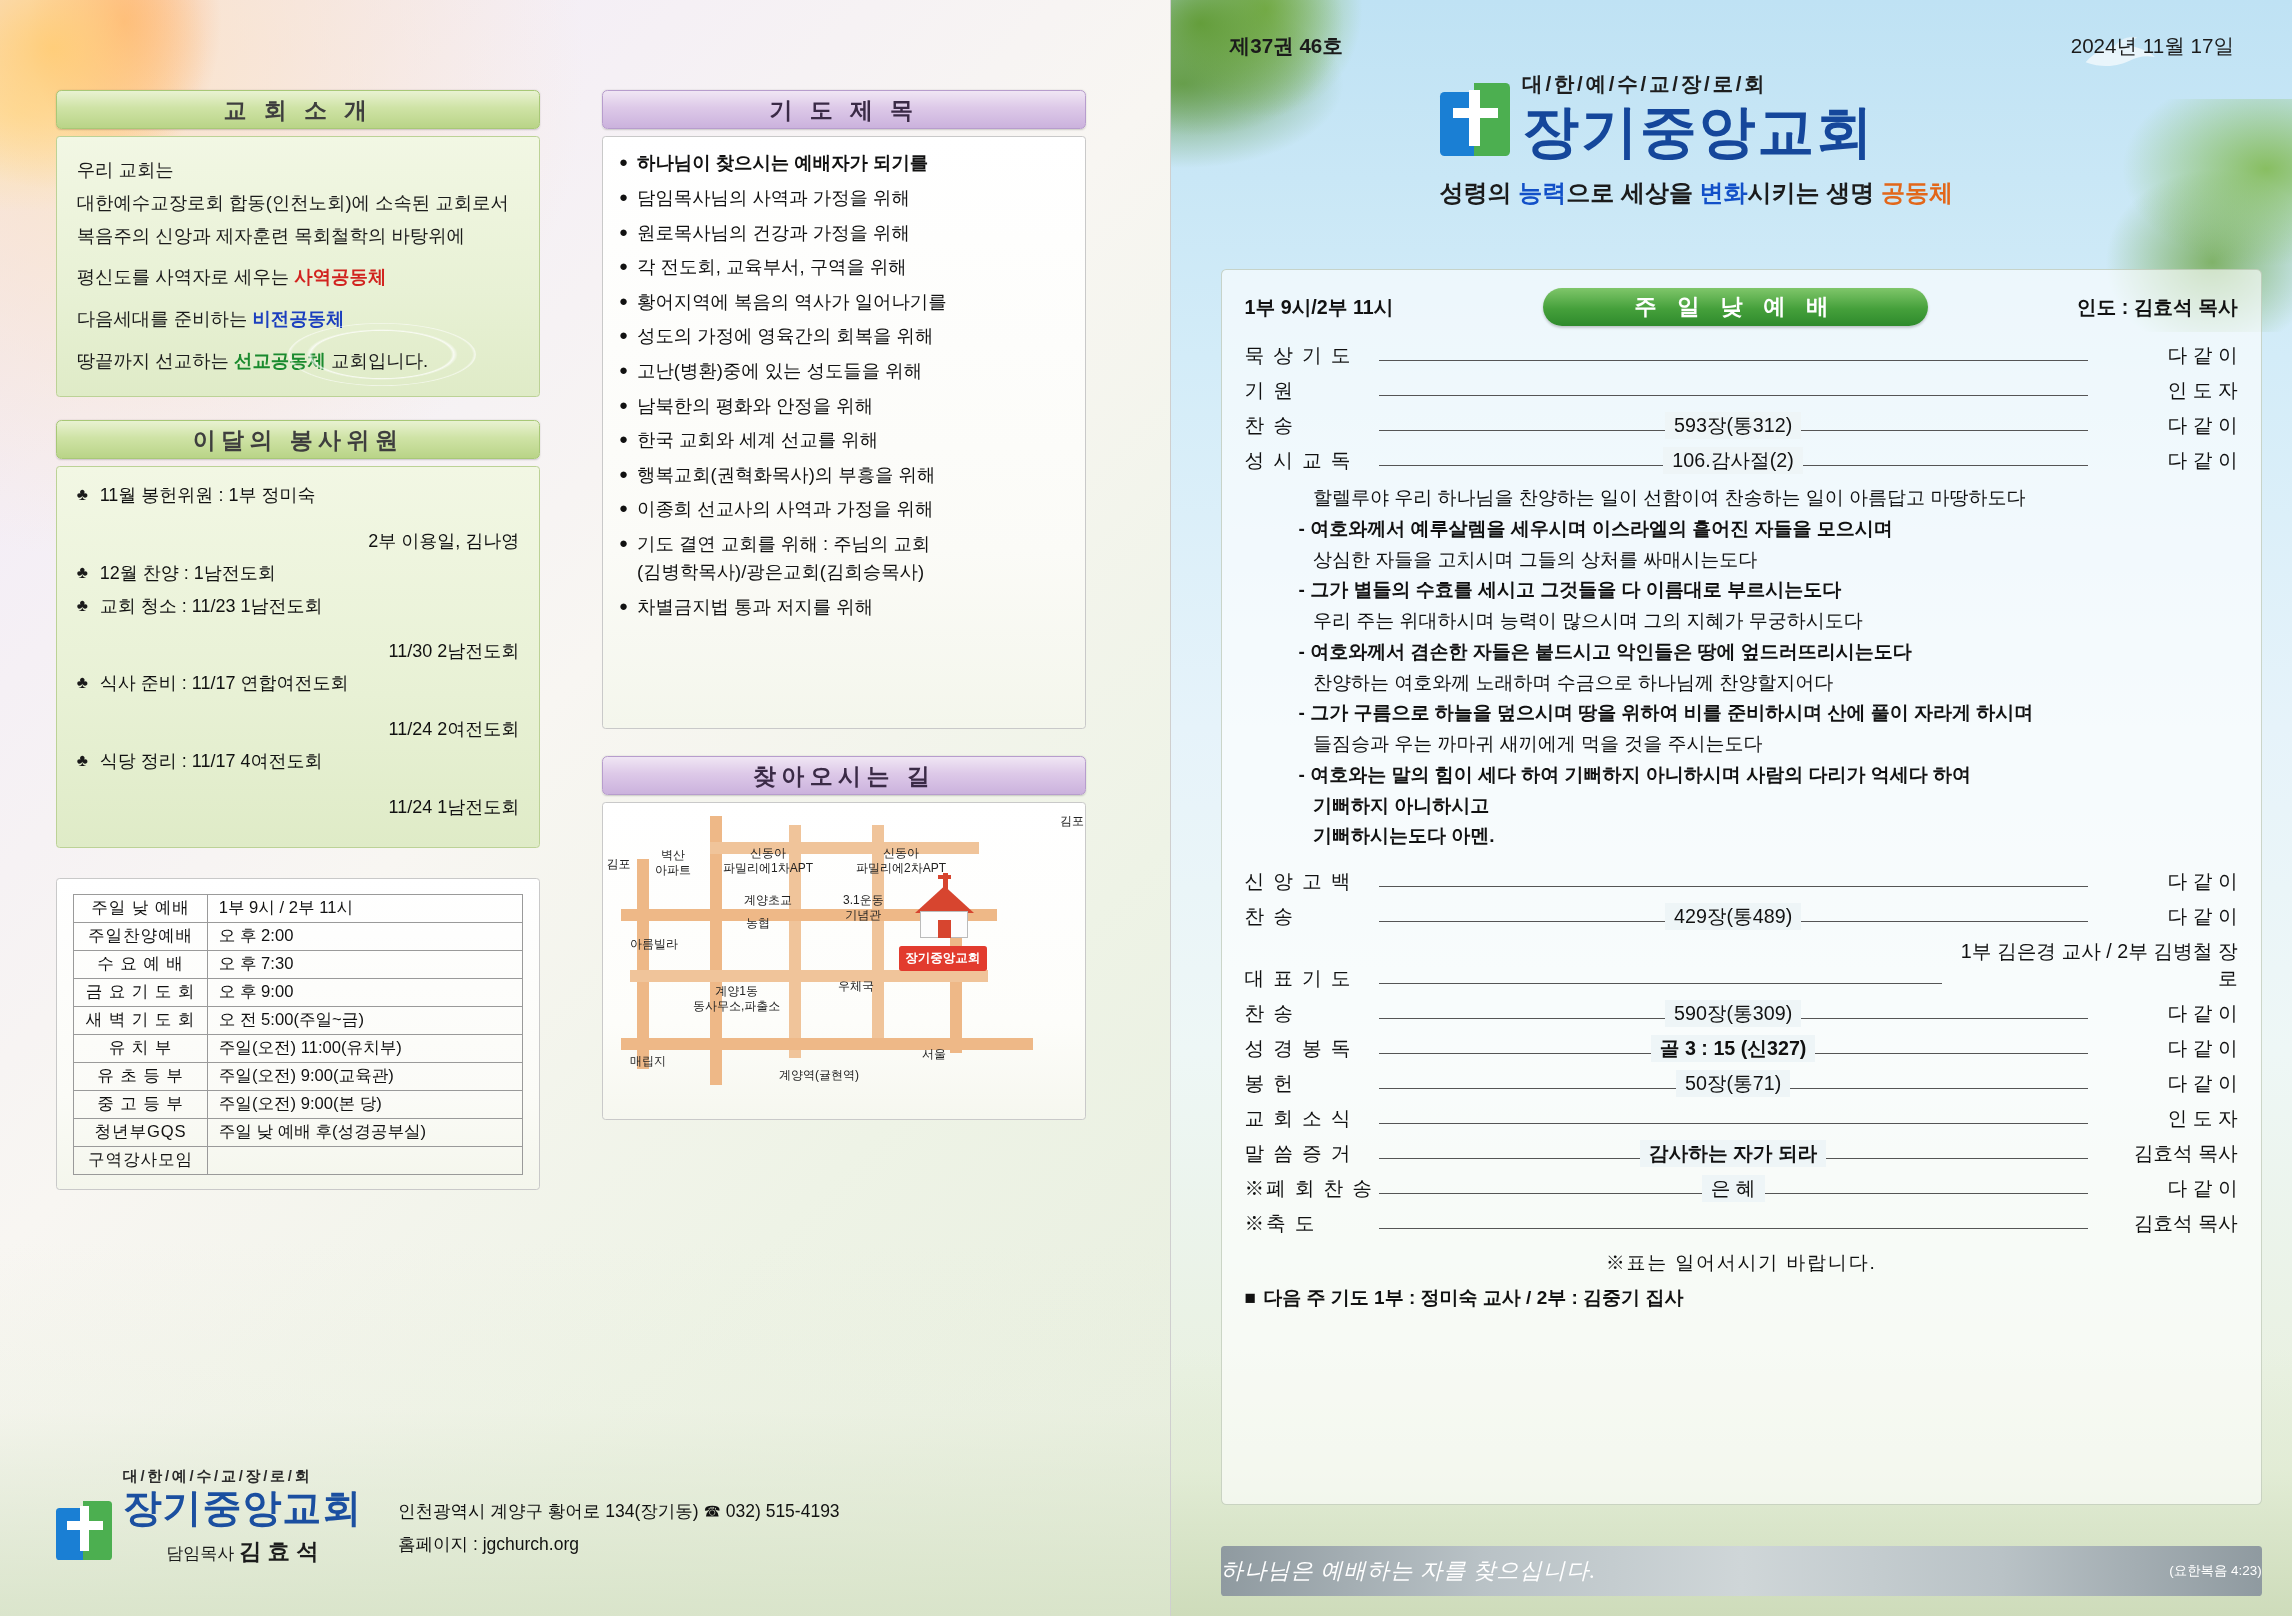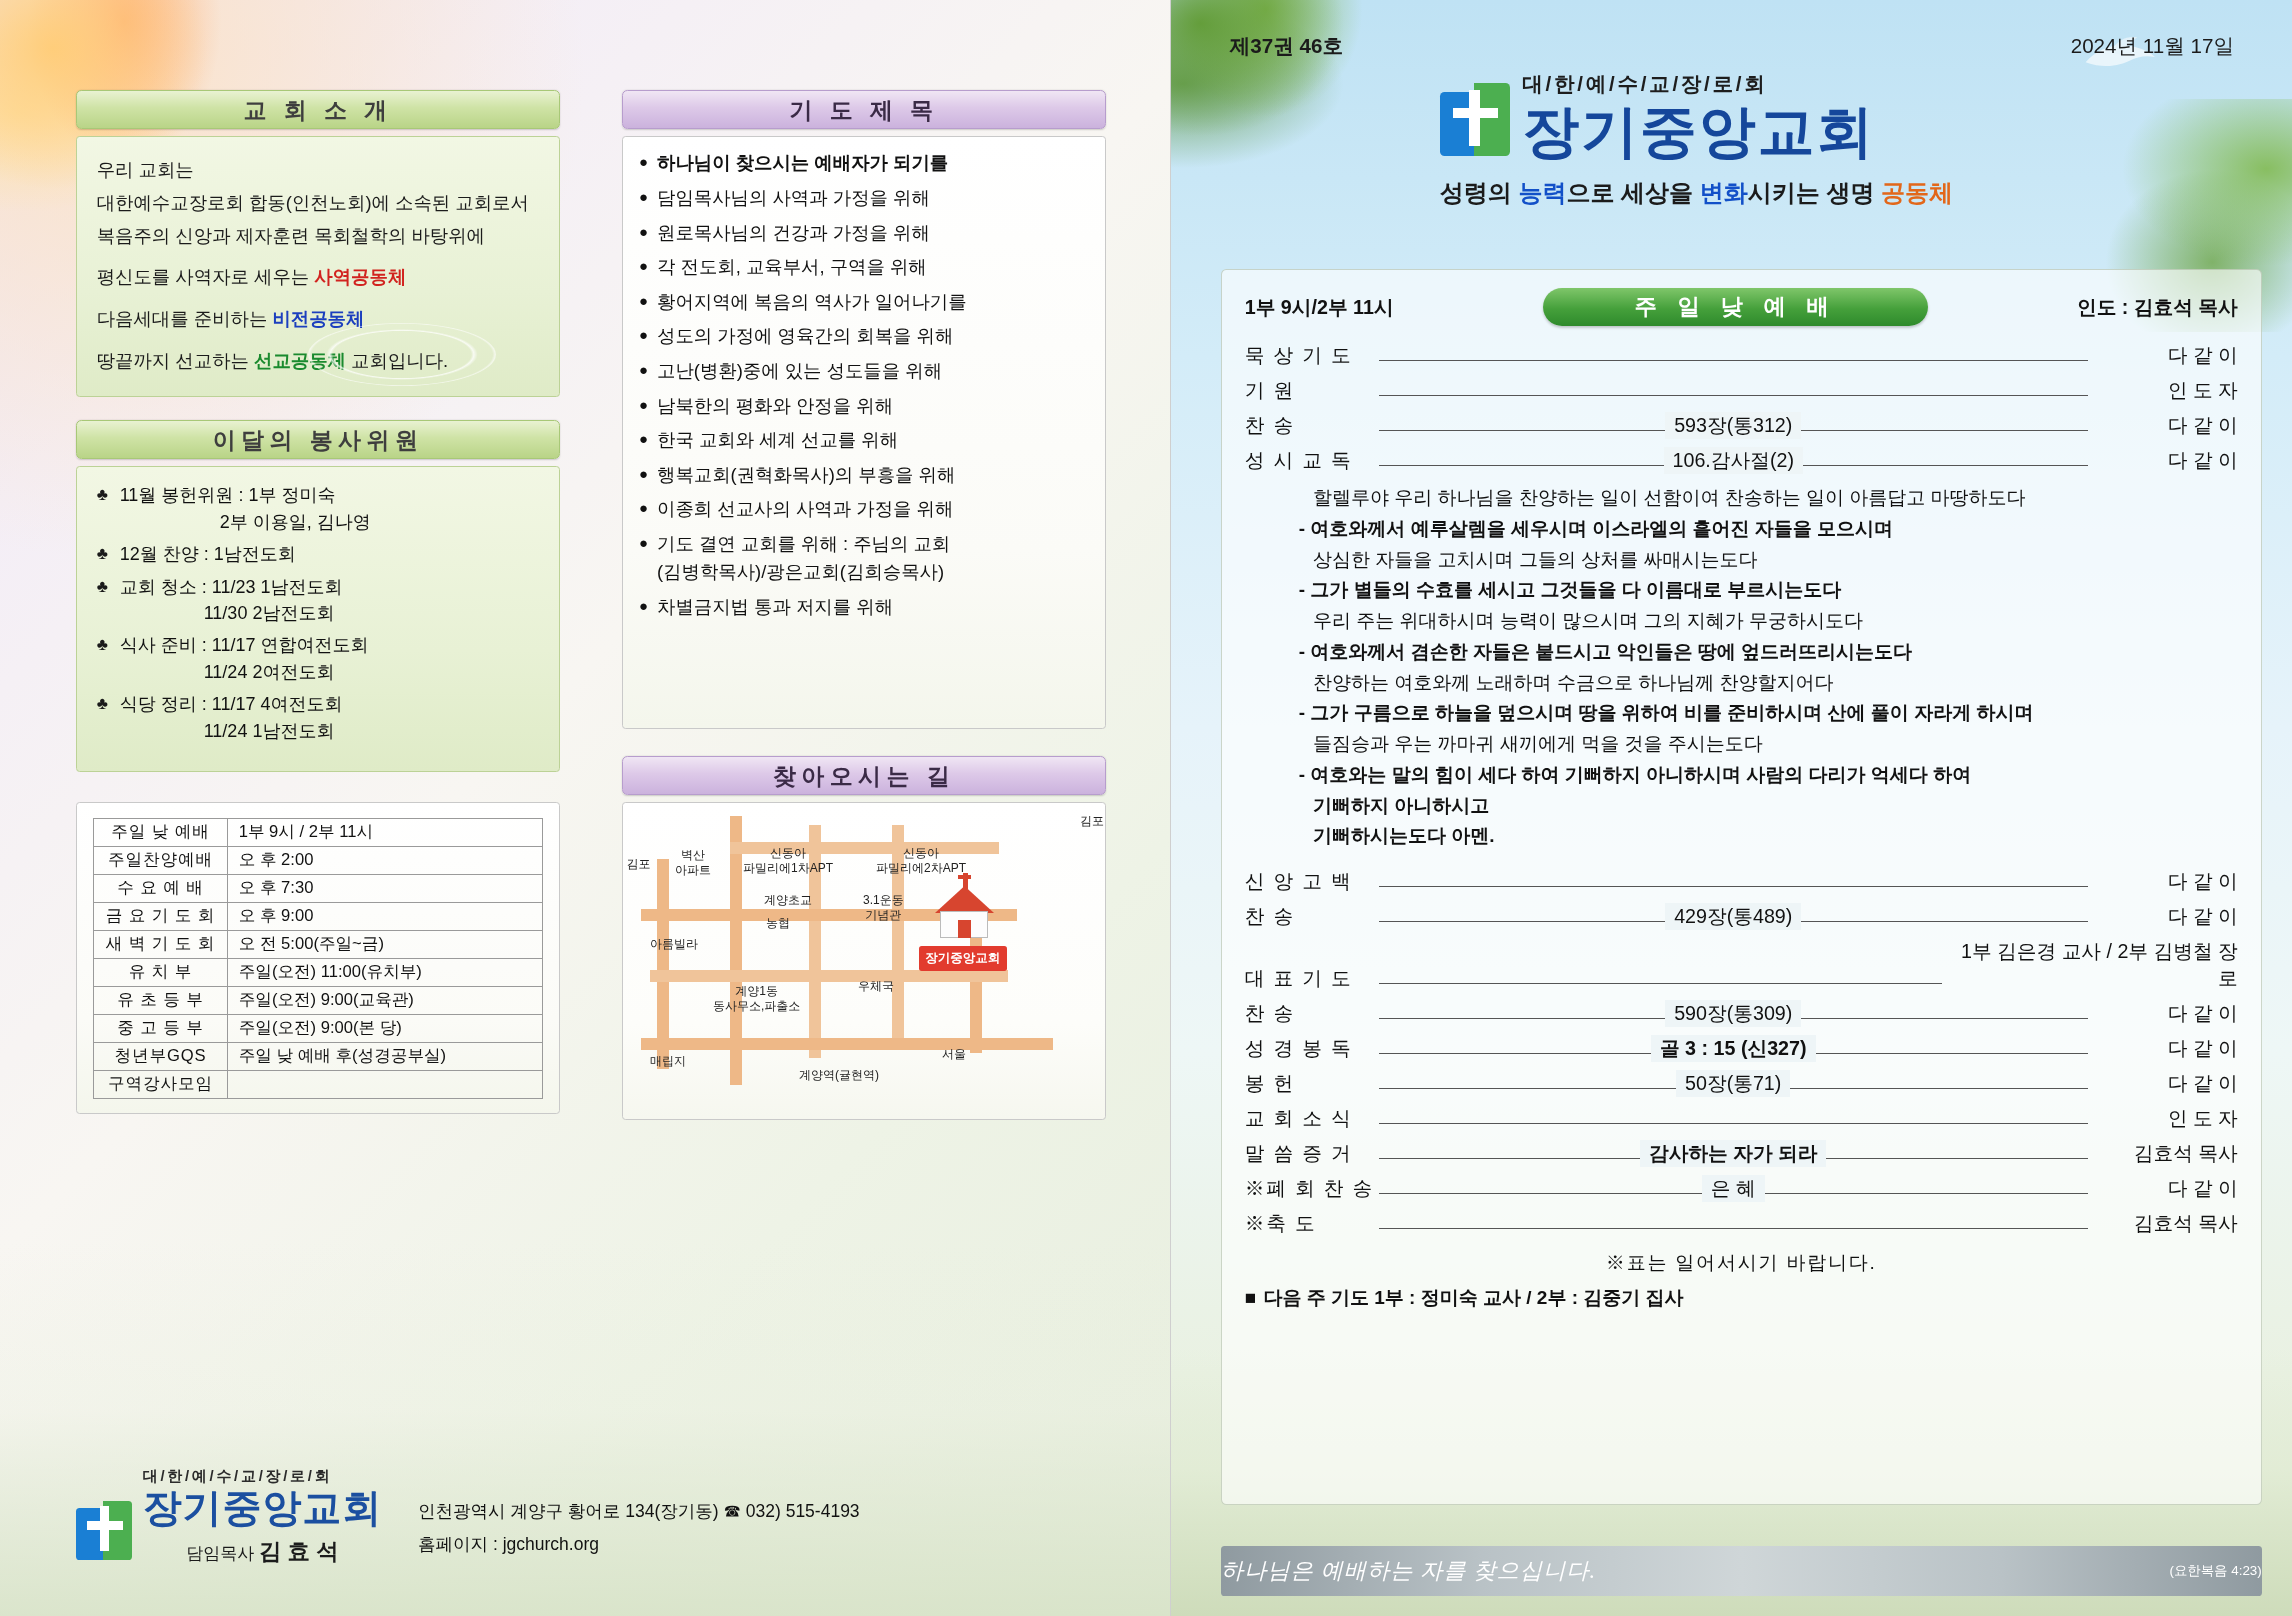--- a/index.html
+++ b/index.html
@@ -14,21 +14,20 @@
 
   
   .left-page {
     position:relative;
     width:1191px; height:1617px;
     background:
       radial-gradient(circle at 8% 4%, #fbe3c8 0%, rgba(251,227,200,0) 26%),
       linear-gradient(135deg,#efe4f2 0%, #f4eef6 18%, #f8f6f2 45%, #eef3e6 72%, #e7eede 100%);
     border-right:1.8px solid #cfcfcf;
     overflow:hidden;
-    padding-left:20px;
   }
   .left-page::before{
     content:"";
     position:absolute; left:0; top:0; width:296px; height:269px;
     background:
       radial-gradient(ellipse at 18% 18%, rgba(255,205,120,.95) 0%, rgba(255,205,120,0) 45%),
       radial-gradient(ellipse at 42% 8%, rgba(255,170,110,.85) 0%, rgba(255,170,110,0) 40%),
       radial-gradient(ellipse at 6% 42%, rgba(255,225,160,.8) 0%, rgba(255,225,160,0) 45%);
     pointer-events:none;
   }
@@ -82,21 +81,21 @@
       radial-gradient(ellipse at 50% 50%, rgba(255,255,255,0) 68%, rgba(255,255,255,.6) 70%, rgba(255,255,255,0) 74%),
       radial-gradient(ellipse at 50% 50%, rgba(255,255,255,0) 84%, rgba(255,255,255,.5) 86%, rgba(255,255,255,0) 90%);
     pointer-events:none;
   }
 
   
   .vol-list { font-size:18px; color:#111; line-height:1.2; }
   .vol-row { display:flex; margin-bottom:10.7px; }
   .vol-row .clover { width:23px; color:#1a1a1a; font-size:17px; flex:none; }
   .vol-row .vtxt { flex:1; }
-  .vol-row .vtxt .l2 { margin-top:5px; }
+  .vol-row .vtxt .l2 { margin-top:24px;text-align:right; }
   .indent-1 { padding-left:100px; }
   .indent-2 { padding-left:84px; }
 
   
   .wtable { width:100%; border-collapse:collapse; font-size:16.6px; color:#111; }
   .wtable td { border:0.9px solid #9a9a9a; height:28px; padding:0 7.2px; }
   .wtable td.c1 { width:134px; text-align:center; letter-spacing:0.9px; }
   .wtable td.c2 { padding-left:10.7px; }
 
   

